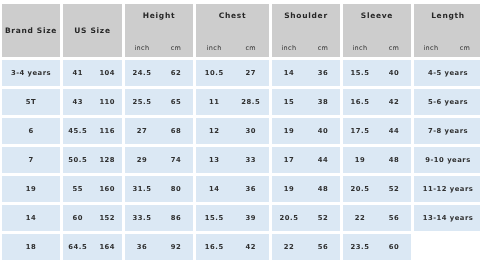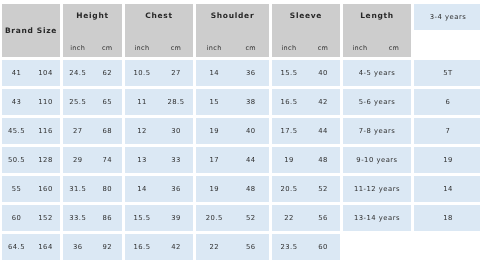--- a/index.html
+++ b/index.html
@@ -84,37 +84,41 @@
     background: #dbe8f4;
     height: 26px;
     display: flex;
     align-items: center;
     justify-content: center;
     box-sizing: border-box;
     font-size: 6.8px;
     letter-spacing: 0.5px;
     color: #2f2f2f;
     white-space: nowrap;
+    font-weight: bold;
   }
   .dcell.pair {
     justify-content: flex-start;
   }
   .dcell.pair span {
     flex: 1 1 50%;
     text-align: center;
   }
 </style>
 </head>
 <body>
 
 <div id="chart">
   <div class="grid">
       <div class="hcell simple">
         <div class="h-title">Brand Size</div>
       </div>
+      <div class="hcell simple">
+        <div class="h-title">US Size</div>
+      </div>
       <div class="hcell split">
         <div class="h-title">Height</div>
         <div class="h-units">
           <span>inch</span>
           <span>cm</span>
         </div>
       </div>
       <div class="hcell split">
         <div class="h-title">Chest</div>
         <div class="h-units">

